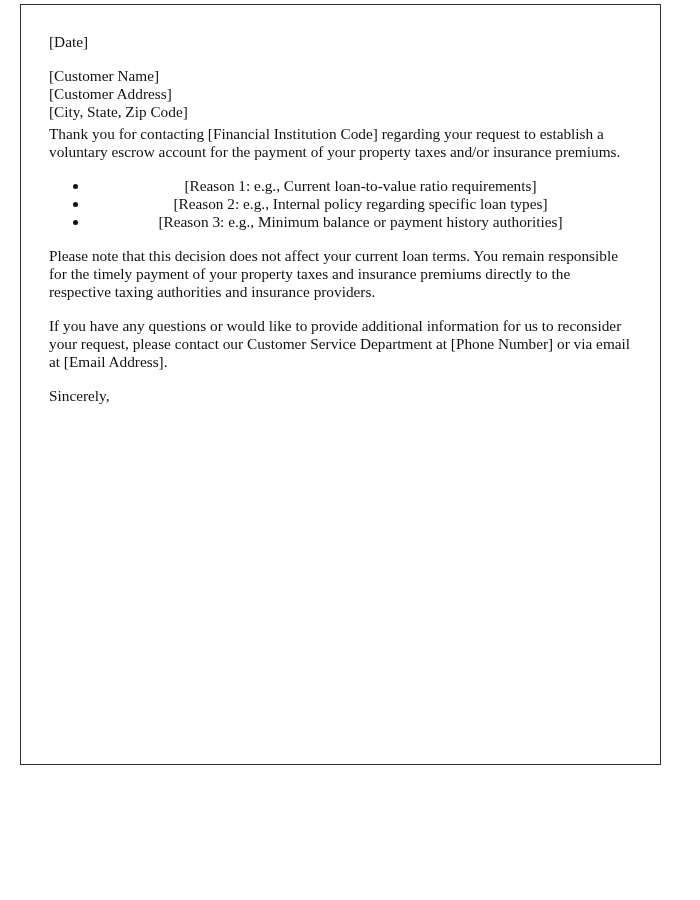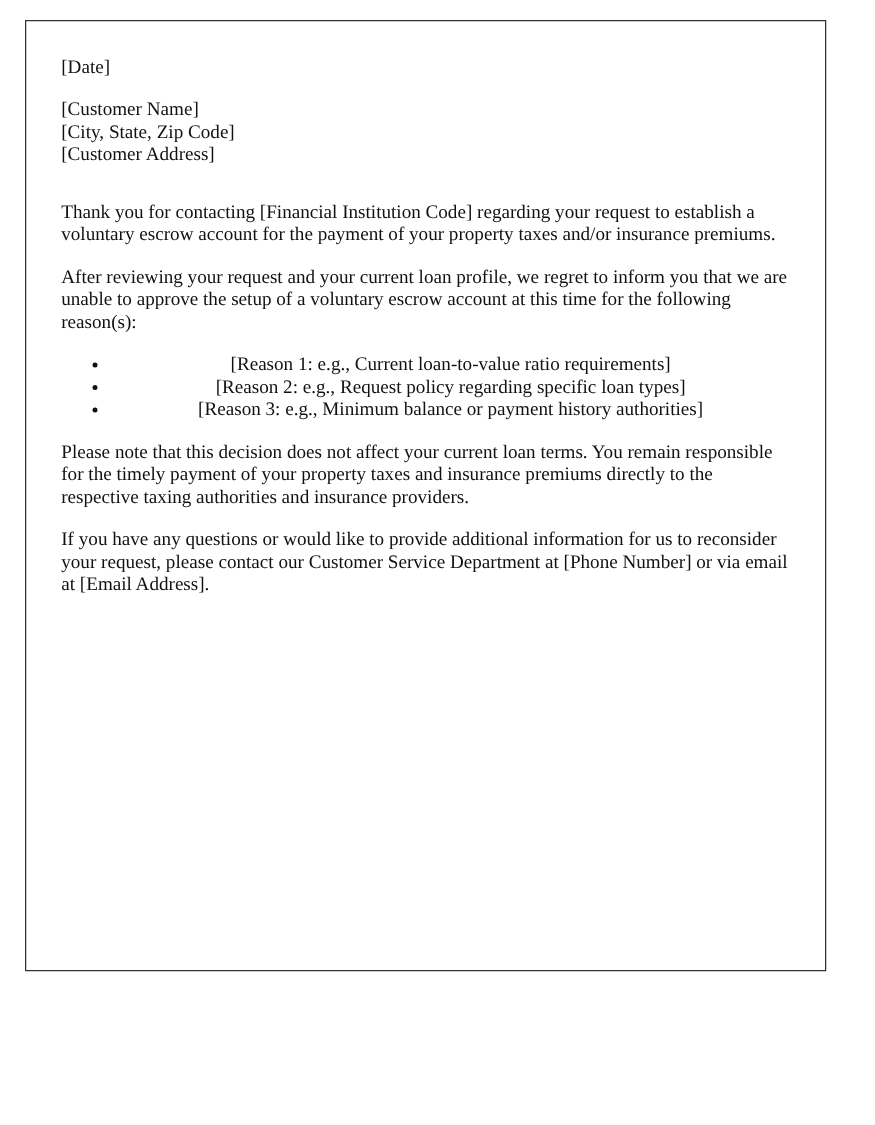--- a/index.html
+++ b/index.html
@@ -1,19 +1,19 @@
 <!DOCTYPE html>
 <html><head>
   <meta charset="utf-8">
   <style>
     html, body { margin: 0; padding: 0; background: #ffffff; }
     body { width: 700px; height: 900px; position: relative; }
     .letter {
       position: absolute;
-      left: 20px; top: 16px;
+      left: 20px; top: 4px;
       width: 641px; height: 761px;
       box-sizing: border-box;
       border: 1px solid #333333;
       background: #ffffff;
       padding: 28px 28px 0 28px;
       font-family: "Liberation Serif", "DejaVu Serif", serif;
       font-size: 15.3px;
       line-height: 18px;
       color: #111111;
     }
@@ -21,33 +21,33 @@
     .block div { line-height: 18px; }
     ul.reasons { margin: 0 0 16px 0; padding-left: 40px; }
     ul.reasons li { line-height: 18px; text-align: center; }
   </style>
 </head>
 <body>
 
 <div class="letter">
   <p>[Date]</p>
 
-  <div class="block" style="margin-bottom:28px;">
+  <div class="block" style="margin-bottom:4px;">
     <div>[Customer Name]</div>
+    <div>[Customer Address]</div>
     <div>[City, State, Zip Code]</div>
-    <div>[Customer Address]</div>
   </div>
 
   <p>Thank you for contacting [Financial Institution Code] regarding your request to establish a voluntary escrow account for the payment of your property taxes and/or insurance premiums.</p>
-  <p>After reviewing your request and your current loan profile, we regret to inform you that we are unable to approve the setup of a voluntary escrow account at this time for the following reason(s):</p>
 
   <ul class="reasons">
     <li>[Reason 1: e.g., Current loan-to-value ratio requirements]</li>
-    <li>[Reason 2: e.g., Request policy regarding specific loan types]</li>
+    <li>[Reason 2: e.g., Internal policy regarding specific loan types]</li>
     <li>[Reason 3: e.g., Minimum balance or payment history authorities]</li>
   </ul>
 
   <p>Please note that this decision does not affect your current loan terms. You remain responsible for the timely payment of your property taxes and insurance premiums directly to the respective taxing authorities and insurance providers.</p>
   <p>If you have any questions or would like to provide additional information for us to reconsider your request, please contact our Customer Service Department at [Phone Number] or via email at [Email Address].</p>
+  <p>Sincerely,</p>
 
   <div class="block">
   </div>
 </div>
 
 </body></html>

